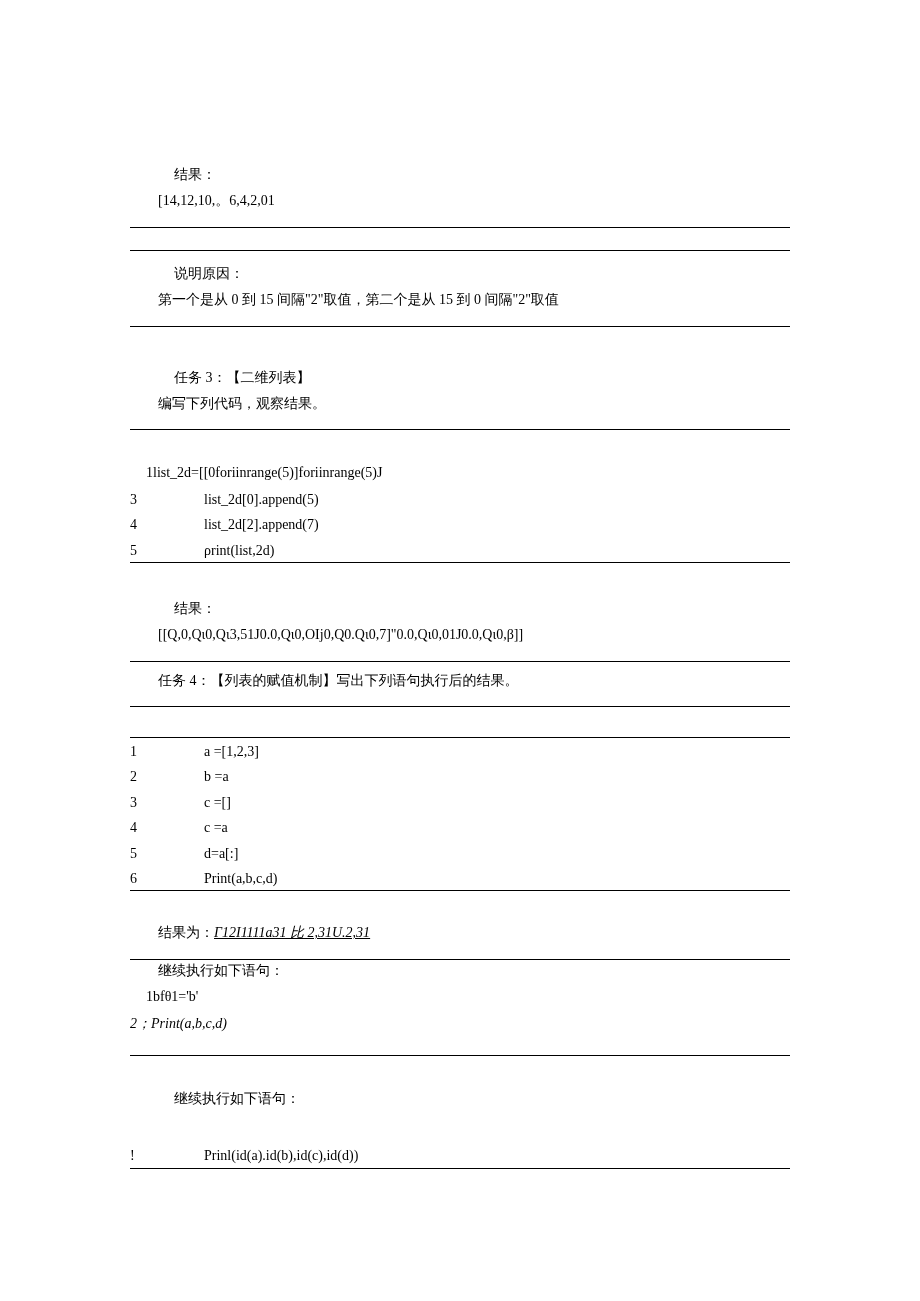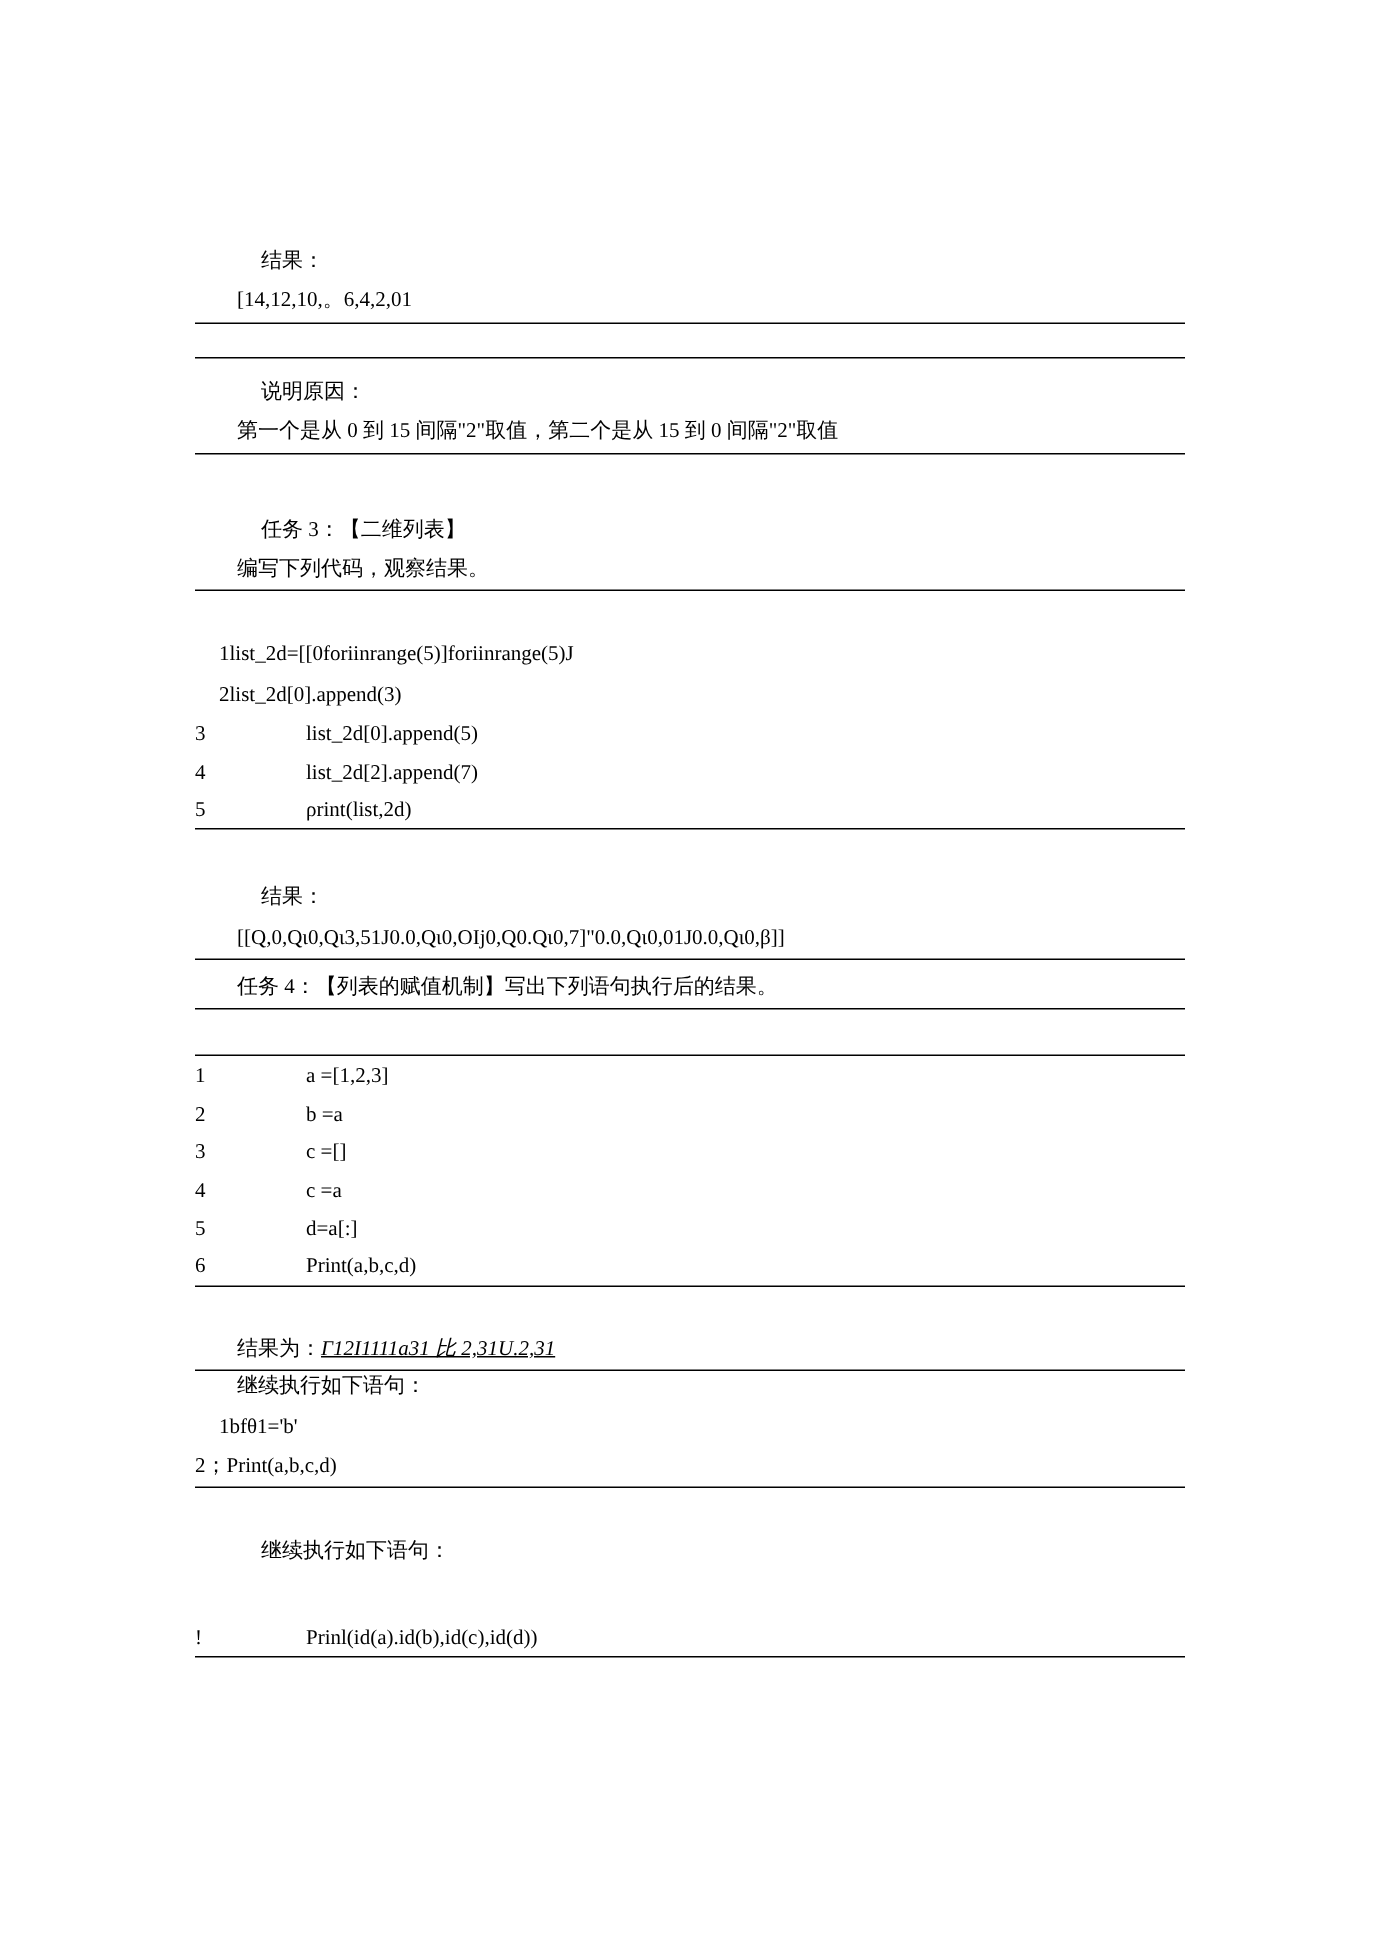--- a/index.html
+++ b/index.html
@@ -37,26 +37,27 @@
   .line {
     margin: 4px 16px;
   }
   .blank-line {
     height: 22px;
     border-bottom: 1px solid #000;
   }
   .content-ul {
     display: block;
     border-bottom: 1px solid #000;
-    padding-bottom: 2px;
+    padding-bottom: 20px;
+    font-style: italic;
   }
   .content-ul-indent {
     display: block;
     border-bottom: 1px solid #000;
-    padding-bottom: 2px;
+    padding-bottom: 14px;
     padding-left: 2em;
   }
   .content-ul-nl {
     display: block;
     padding-left: 2em;
   }
   .code-row {
     display: flex;
     margin: 3px 0;
   }
@@ -88,21 +89,20 @@
 
   <div class="spacer-big"></div>
   <div class="spacer"></div>
 
   <div class="line indent">任务 3：【二维列表】</div>
   <div class="content-ul-indent">编写下列代码，观察结果。</div>
 
   <div class="spacer-big"></div>
 
   <div class="line">1list_2d=[[0foriinrange(5)]foriinrange(5)J</div>
-  <div class="line">2list_2d[0].append(3)</div>
   <div class="code-row">
     <span class="code-num">3</span>
     <span class="code-txt">list_2d[0].append(5)</span>
   </div>
   <div class="code-row">
     <span class="code-num">4</span>
     <span class="code-txt">list_2d[2].append(7)</span>
   </div>
   <div class="code-row code-row-ul">
     <span class="code-num">5</span>

